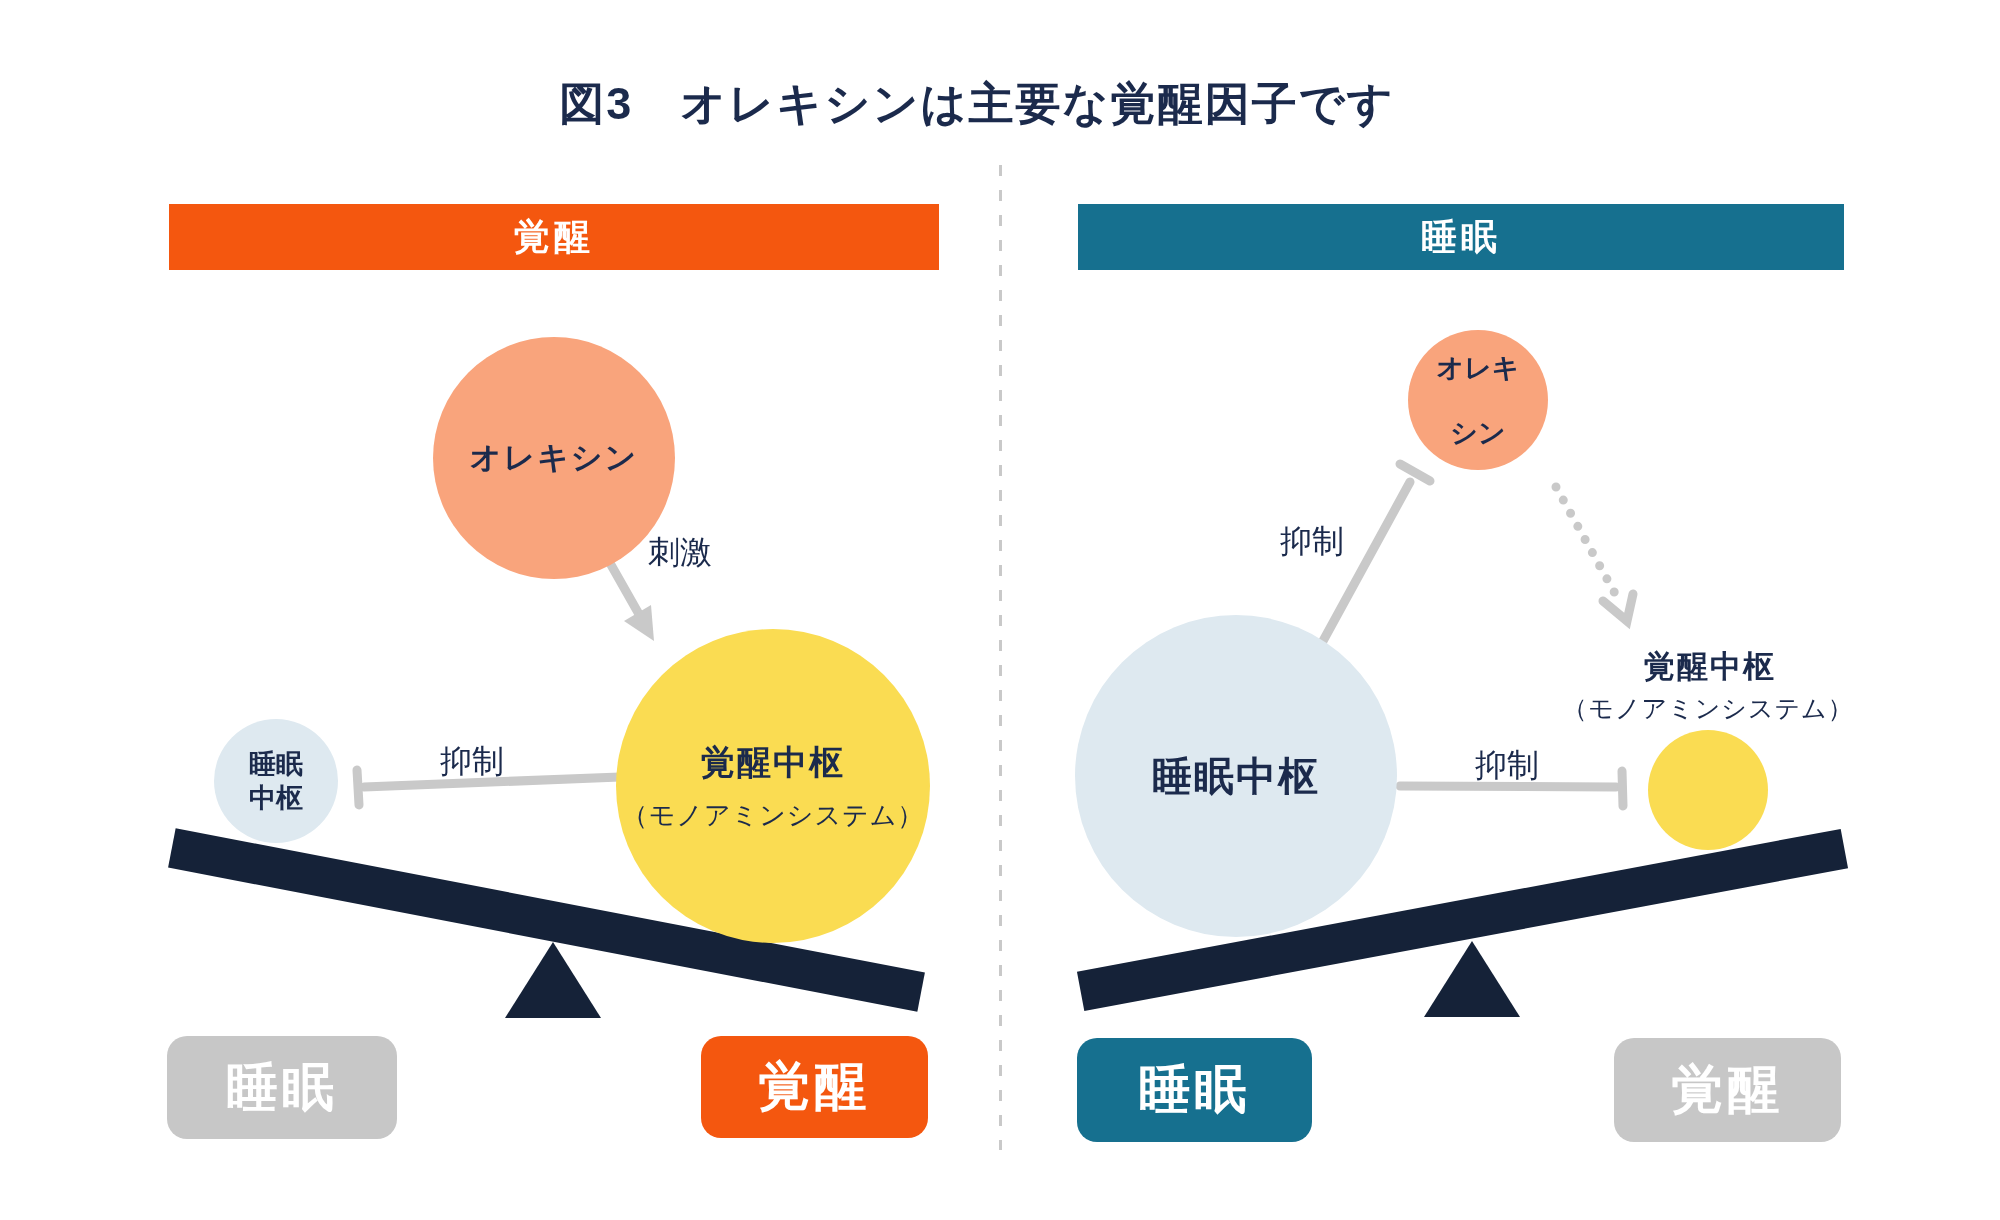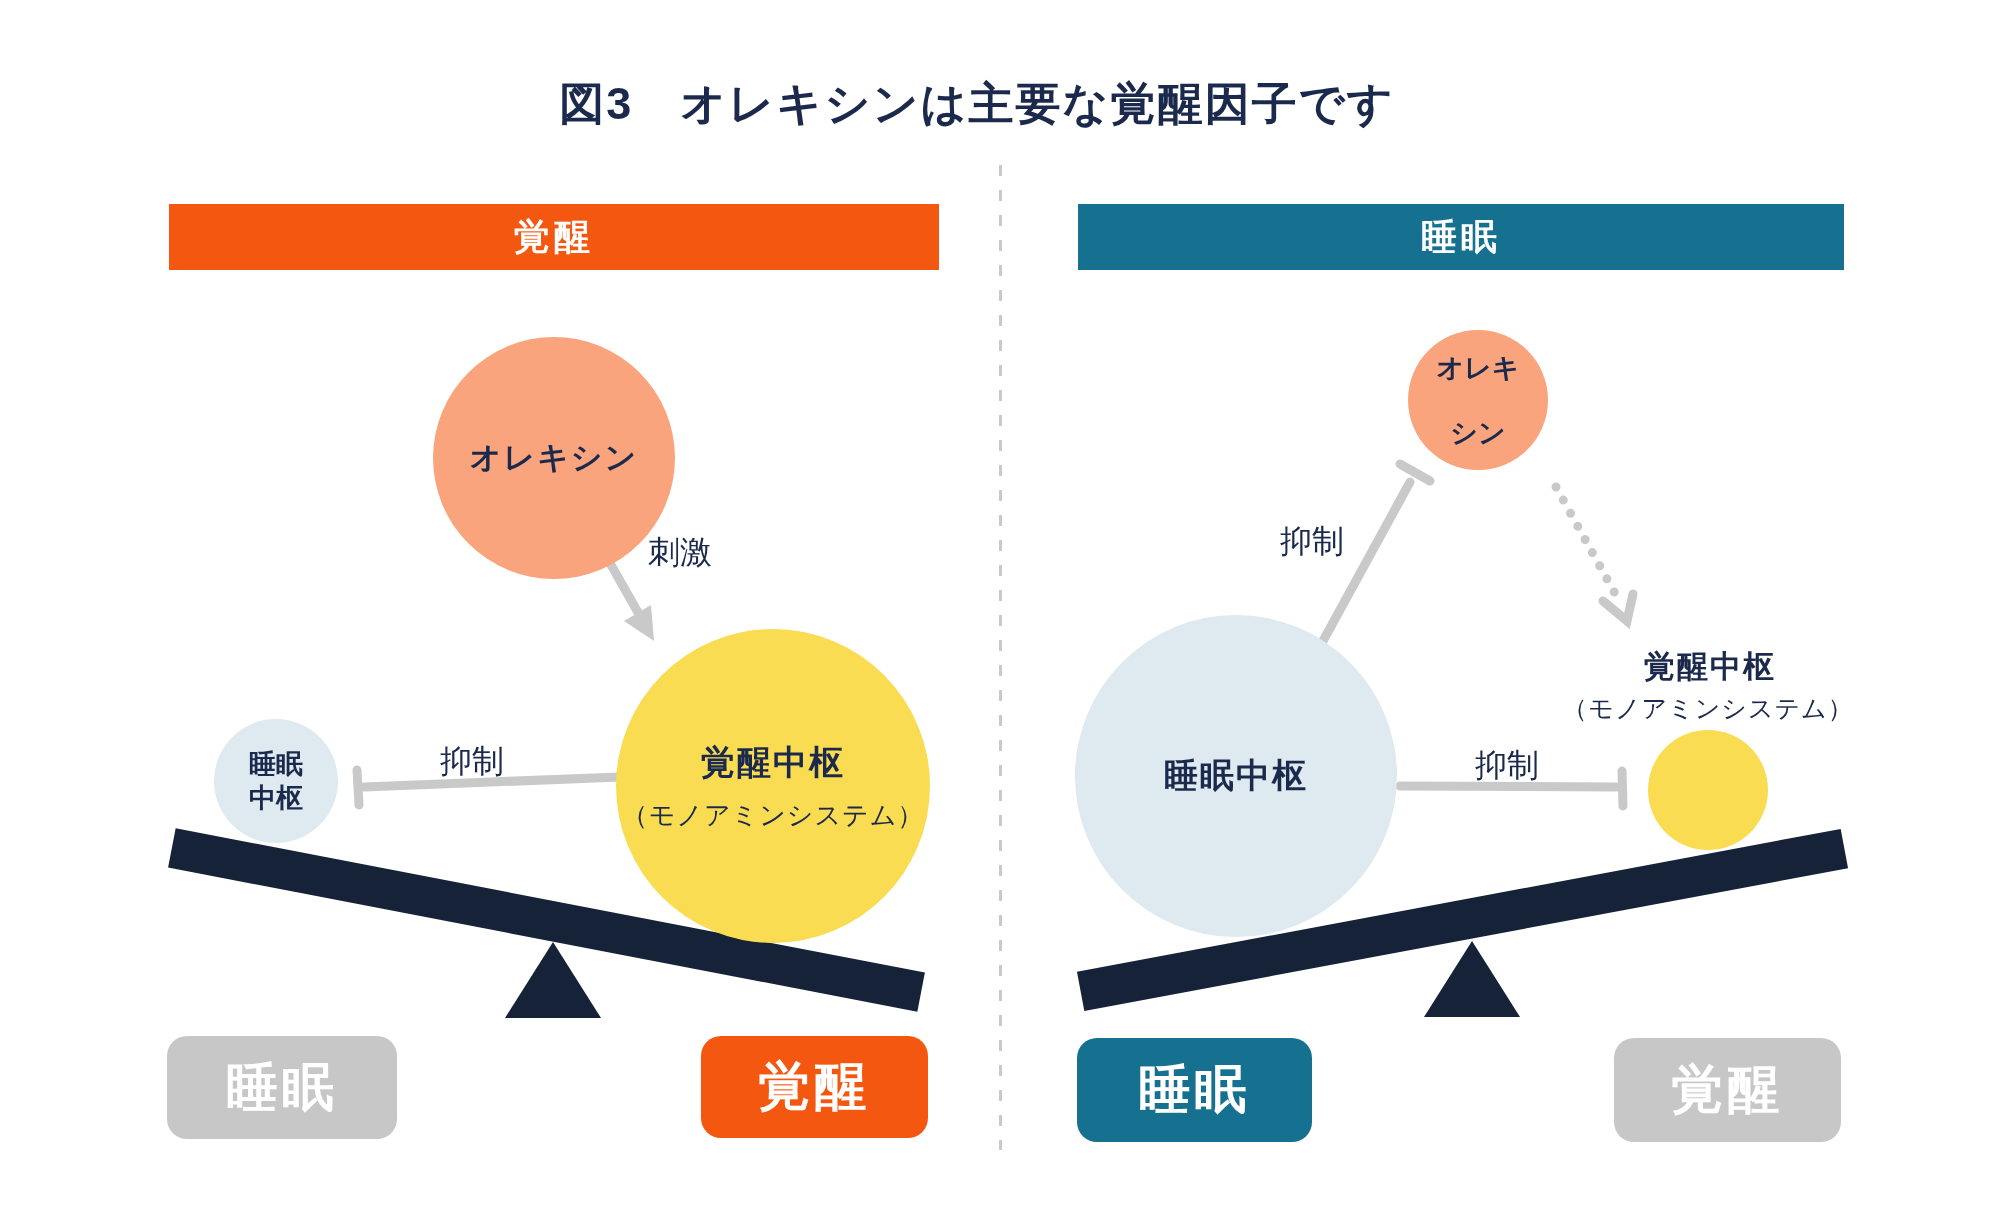--- a/index.html
+++ b/index.html
@@ -29,21 +29,21 @@
   .c-salmon{background:var(--salmon);}
   .c-yellow{background:var(--yellow);}
   .c-blue{background:var(--light-blue);}
 
   .l-orexin{left:433px;top:337px;width:242px;height:242px;font-size:31px;font-weight:bold;letter-spacing:2px;}
   .l-wake{left:616px;top:629px;width:314px;height:314px;}
   .l-wake .big{font-size:34px;font-weight:bold;letter-spacing:2px;}
   .l-wake .small{font-size:26px;margin-top:12px;letter-spacing:1px;}
   .l-sleep{left:214px;top:719px;width:124px;height:124px;font-size:27px;font-weight:bold;line-height:34px;}
   .r-orexin{left:1408px;top:330px;width:140px;height:140px;font-size:27px;font-weight:bold;line-height:34px;gap:31px;}
-  .r-sleep{left:1075px;top:615px;width:322px;height:322px;font-size:34px;font-weight:bold;letter-spacing:2px;}
+  .r-sleep{left:1075px;top:615px;width:322px;height:322px;font-size:40px;font-weight:bold;letter-spacing:2px;}
   .r-wake-small{left:1648px;top:730px;width:120px;height:120px;}
 
   .lbl{font-size:32px;color:var(--text-navy);white-space:nowrap;}
   .lbl-c{transform:translateX(-50%);}
   .cap-title{font-size:31px;font-weight:bold;letter-spacing:2px;}
   .cap-sub{font-size:25px;letter-spacing:1px;}
 
   .plank{background:var(--navy);}
   .plank-left{left:165px;top:900px;width:763px;height:40px;transform:rotate(10.9deg);}
   .plank-right{left:1074px;top:900px;width:777px;height:40px;transform:rotate(-10.6deg);}

